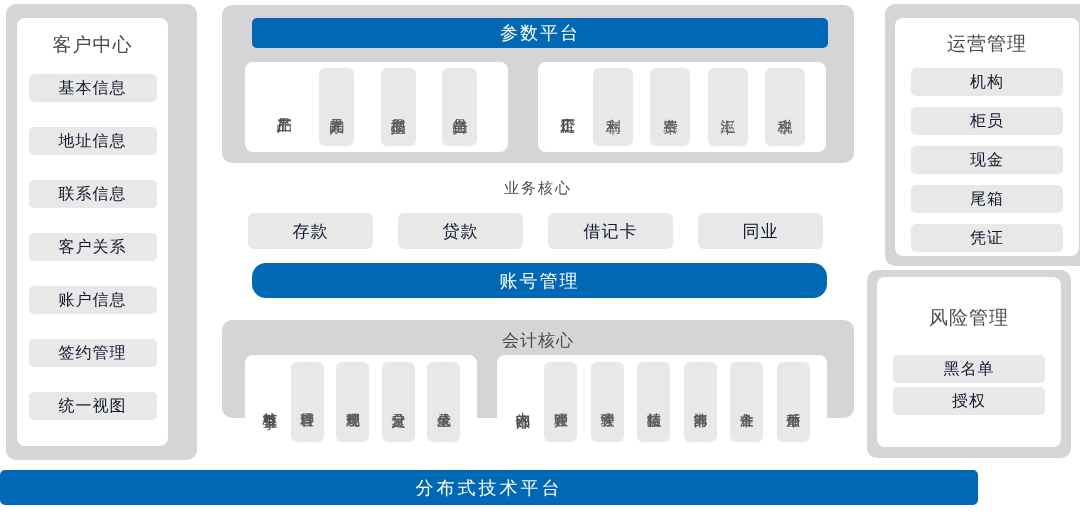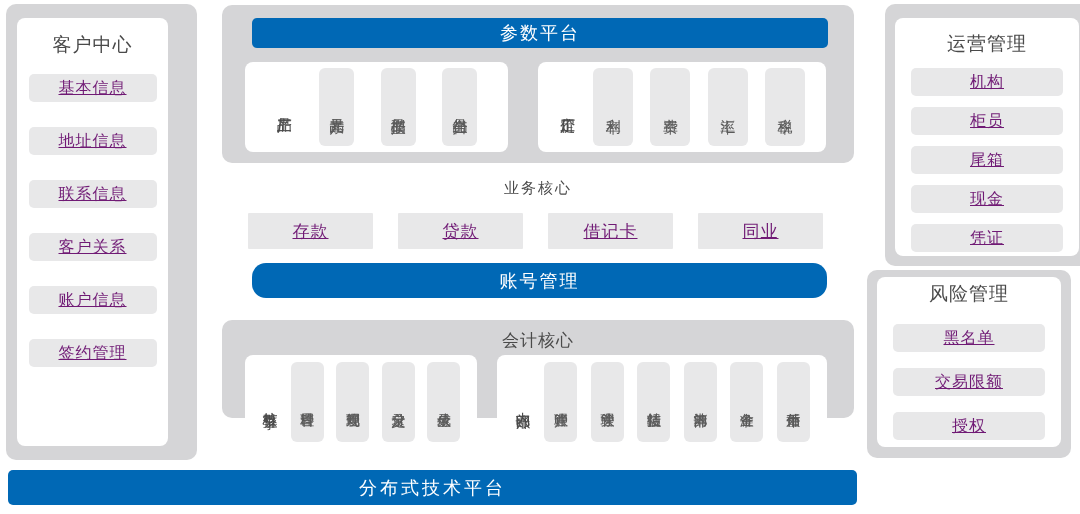--- a/index.html
+++ b/index.html
@@ -6,23 +6,23 @@
   html, body { background: #ffffff; }
   body {
     width: 1080px; height: 514px; position: relative; overflow: hidden;
     font-family: "Liberation Sans", "DejaVu Sans", sans-serif;
     color: #4a4a4a;
   }
   .gray-panel { position: absolute; background: #d5d5d7; border-radius: 10px; }
   .white-card { position: absolute; background: #ffffff; border-radius: 8px; }
   .panel-title { text-align: center; font-size: 19px; color: #4a4a4a; letter-spacing: 1px; }
   .chip {
-    background: #e8e8e9; border-radius: 5px; color: #701a75;
+    background: #e8e8e9; border-radius: 5px; color: #0f172a;
     display: flex; align-items: center; justify-content: center;
-    font-size: 16px; letter-spacing: 1px; text-decoration: underline;
+    font-size: 16px; letter-spacing: 1px;
   }
   .chip-col { display: flex; flex-direction: column; align-items: center; }
 
   
   .left-panel  { left: 6px; top: 4px; width: 191px; height: 456px; }
   .left-card   { left: 11px; top: 14px; width: 151px; height: 428px; }
   .left-card .panel-title { padding-top: 14px; }
   .left-items  { margin-top: 16px; gap: 25px; }
   .left-items .chip { width: 128px; height: 28px; }
 
@@ -45,61 +45,62 @@
   .vlabel { font-size: 15px; color: #4a4a4a; letter-spacing: 1px; }
   .vchip {
     background: #e8e8e9; border-radius: 6px; color: #5a5a5a; font-size: 15px;
     display: flex; align-items: center; justify-content: center; height: 78px; width: 35px;
   }
   .pricing-card .vchip { width: 40px; }
 
   
   .business-title { position: absolute; left: 222px; top: 179px; width: 632px; text-align: center; font-size: 15px; letter-spacing: 2px; }
   .business-row { position: absolute; left: 248px; top: 213px; width: 575px; display: flex; justify-content: space-between; }
-  .business-row .chip { width: 125px; height: 36px; font-size: 17px; border-radius: 1px; }
+  .business-row .chip { width: 125px; height: 36px; font-size: 17px; border-radius: 6px; }
   .account-bar { left: 252px; top: 263px; width: 575px; height: 35px; border-radius: 14px; }
 
   
   .acct-section { left: 222px; top: 320px; width: 632px; height: 98px; }
   .acct-section .panel-title { padding-top: 9px; font-size: 17px; }
   .acct-cards { position: absolute; left: 23px; top: 35px; display: flex; gap: 20px; }
   .acct-card { height: 93px; }
   .engine-card { width: 232px; }
   .internal-card { width: 330px; }
   .acct-card .vchip { height: 80px; width: 33px; font-size: 14px; }
 
   
   .ops-panel  { left: 885px; top: 4px; width: 204px; height: 262px; }
   .ops-card   { left: 10px; top: 14px; width: 184px; height: 238px; }
   .ops-card .panel-title { padding-top: 13px; }
   .ops-items  { margin-top: 11px; gap: 11px; }
   .ops-items .chip { width: 152px; height: 28px; }
 
   .risk-panel { left: 867px; top: 270px; width: 204px; height: 188px; }
   .risk-card  { left: 10px; top: 7px; width: 184px; height: 170px; }
-  .risk-card .panel-title { padding-top: 4px; }
-  .risk-items { margin-top: 17px; gap: 16px; }
+  .risk-card .panel-title { padding-top: 28px; }
+  .risk-items { margin-top: 24px; gap: 4px; }
   .risk-items .chip { width: 152px; height: 28px; }
 
   
-  .bottom-bar { left: 8px; top: 470px; width: 849px; height: 35px; letter-spacing: 3px; }
+  .bottom-bar { left: 0; top: 470px; width: 978px; height: 35px; letter-spacing: 3px; }
 </style>
 </head>
 <body>
 
 <div class="gray-panel left-panel">
   <div class="white-card left-card">
     <div class="panel-title">客户中心</div>
     <div class="chip-col left-items">
       <div class="chip">基本信息</div>
       <div class="chip">地址信息</div>
       <div class="chip">联系信息</div>
       <div class="chip">客户关系</div>
       <div class="chip">账户信息</div>
       <div class="chip">签约管理</div>
+      <div class="chip">统一视图</div>
     </div>
   </div>
 </div>
 
 <div class="gray-panel param-section">
   <div class="blue-bar param-header">参数平台</div>
   <div class="param-cards">
     <div class="group-card product-card">
       <div class="vtext vlabel">产品工厂</div>
       <div class="vtext vchip">产品元素</div>
@@ -147,31 +148,30 @@
     </div>
   </div>
 </div>
 
 <div class="gray-panel ops-panel">
   <div class="white-card ops-card">
     <div class="panel-title">运营管理</div>
     <div class="chip-col ops-items">
       <div class="chip">机构</div>
       <div class="chip">柜员</div>
+      <div class="chip">现金</div>
       <div class="chip">尾箱</div>
-      <div class="chip">现金</div>
       <div class="chip">凭证</div>
     </div>
   </div>
 </div>
 
 <div class="gray-panel risk-panel">
   <div class="white-card risk-card">
     <div class="panel-title">风险管理</div>
     <div class="chip-col risk-items">
       <div class="chip">黑名单</div>
-      <div class="chip">交易限额</div>
       <div class="chip">授权</div>
     </div>
   </div>
 </div>
 
 <div class="blue-bar bottom-bar">分布式技术平台</div>
 
 </body></html>

